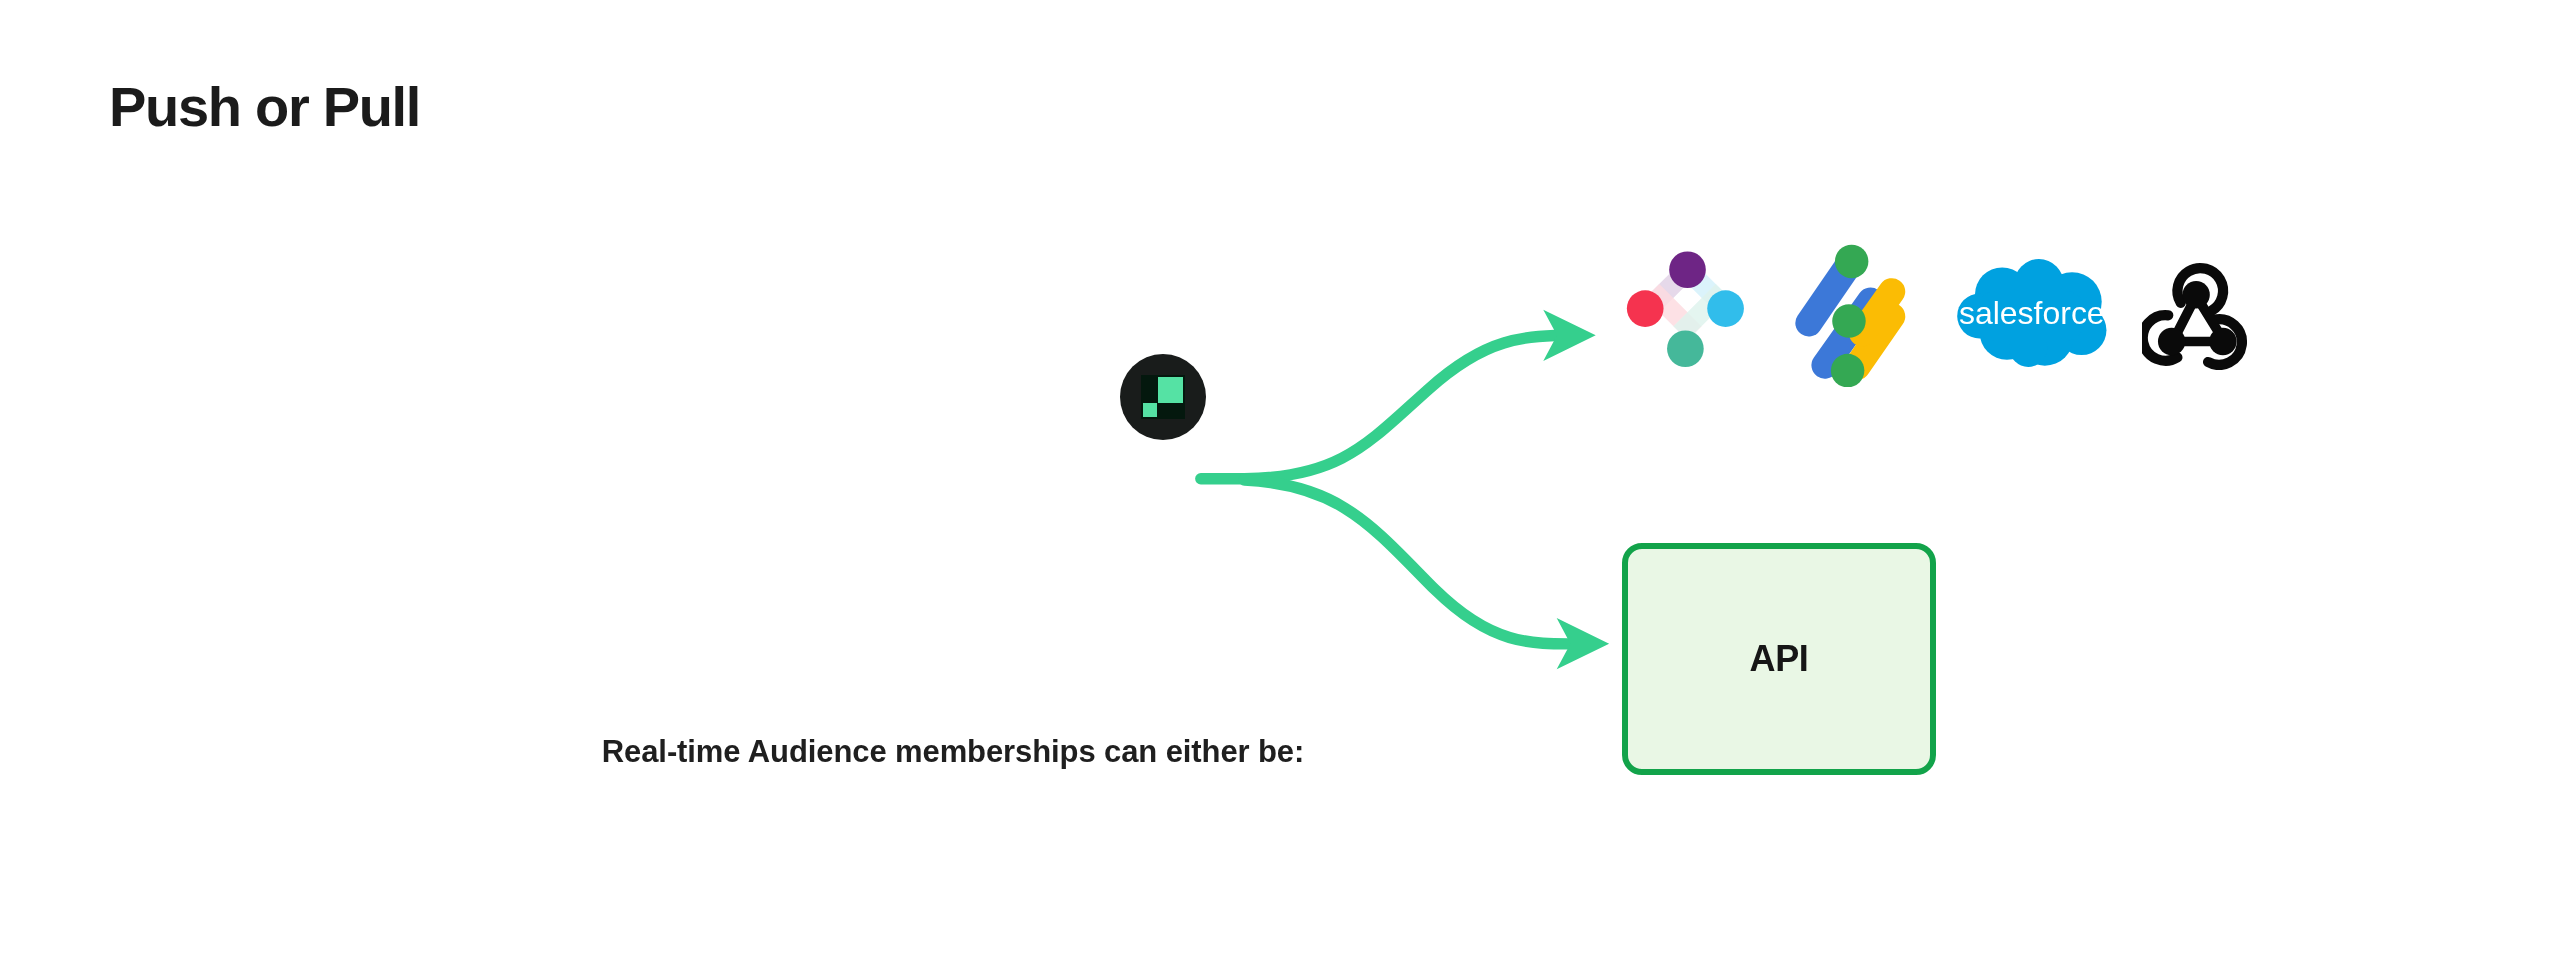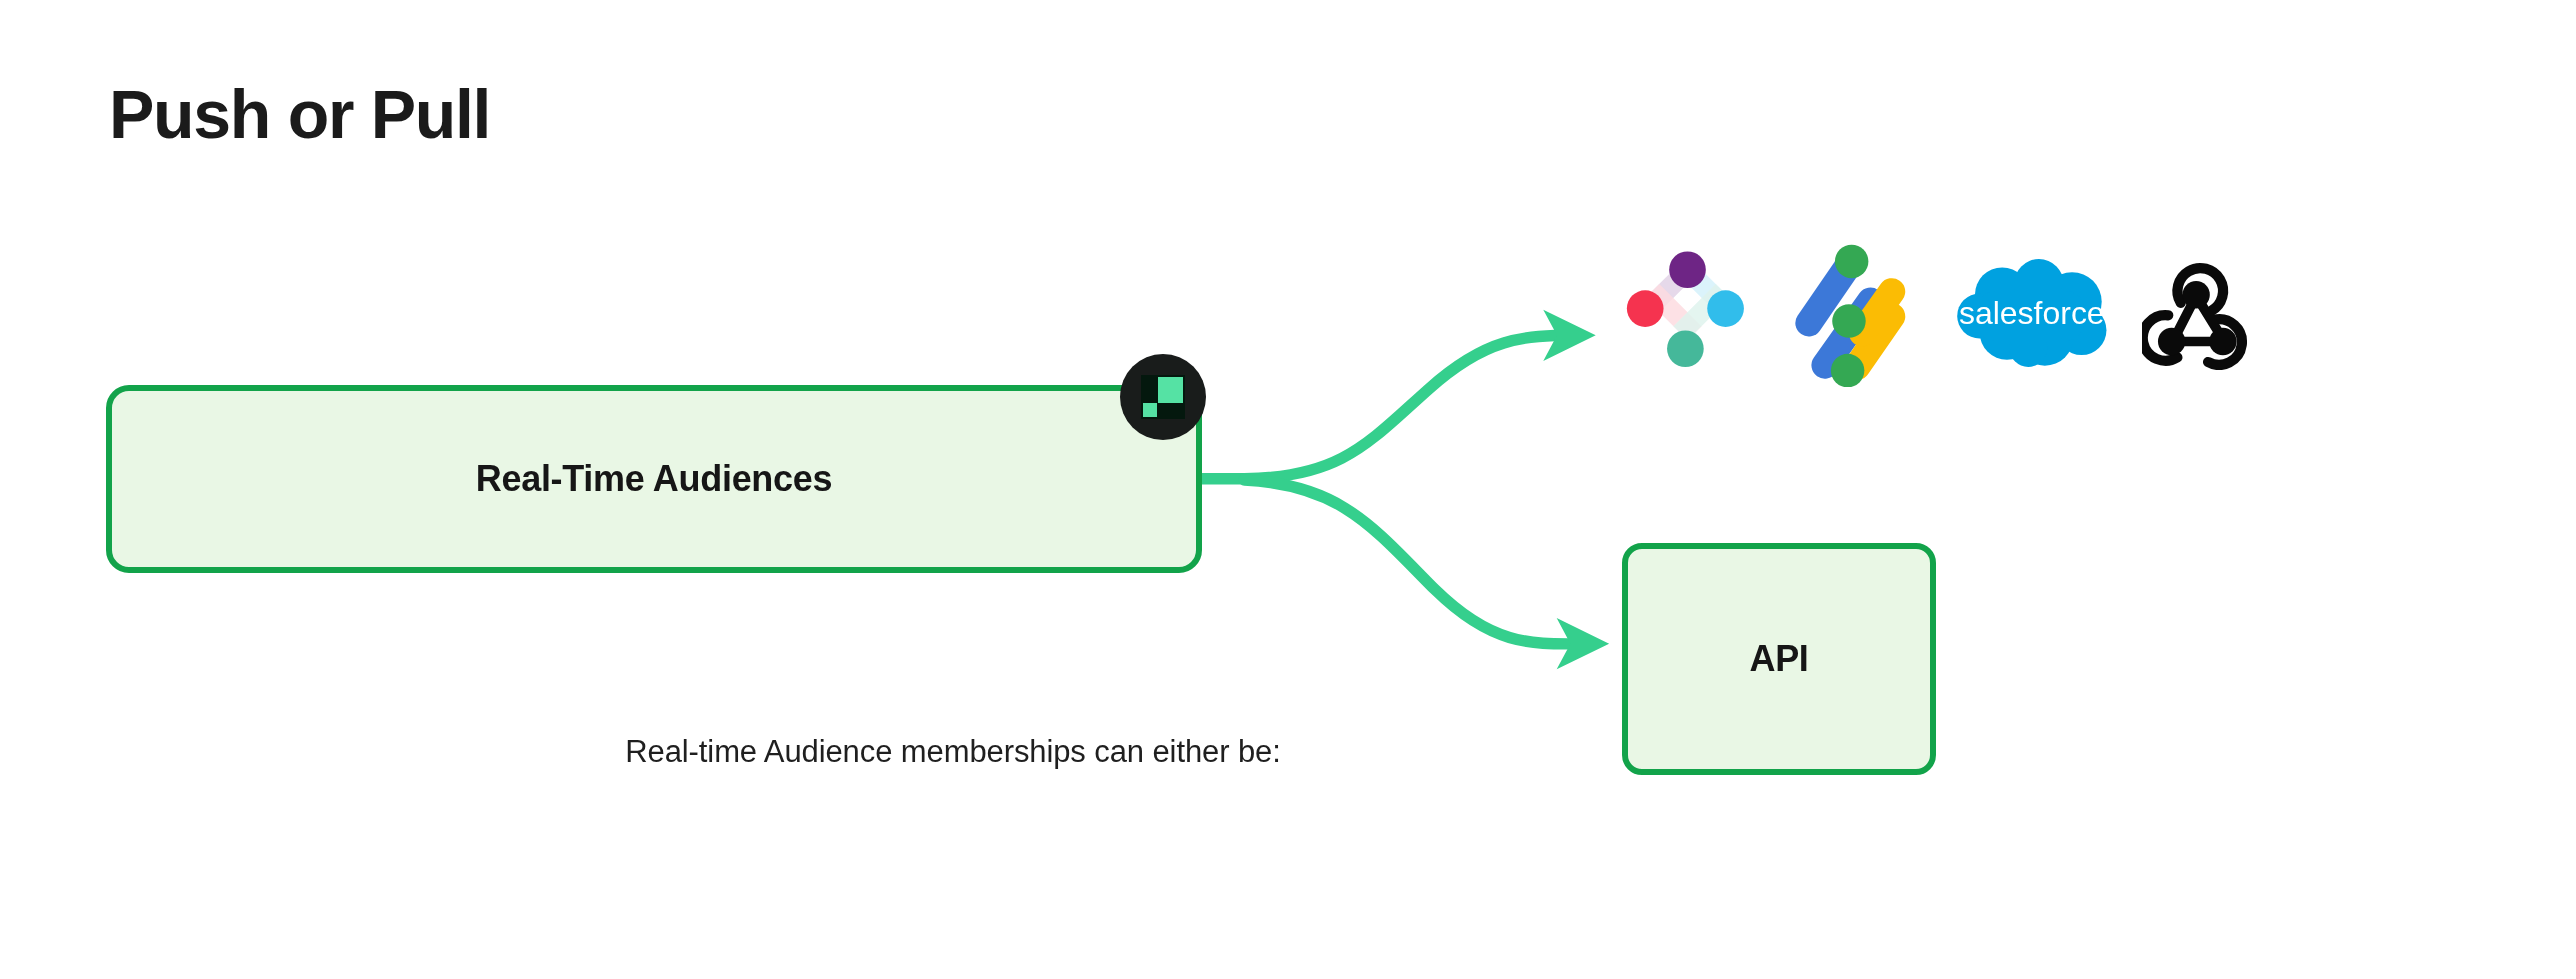--- a/index.html
+++ b/index.html
@@ -20,21 +20,21 @@
     position: absolute;
     inset: 0;
     background: #ffffff;
   }
 
   
   #slide-title {
     position: absolute;
     left: 109px;
     top: 75px;
-    font-size: 68px;
+    font-size: 56px;
     font-weight: 800;
     letter-spacing: -1.3px;
     color: #1b1b1b;
     line-height: 1.15;
     white-space: nowrap;
   }
 
   
   #arrow-layer {
     position: absolute;
@@ -141,21 +141,21 @@
     position: absolute;
     left: 443px;
     top: 731px;
     width: 1020px;
     text-align: center;
     color: #1f1f1f;
   }
   #caption .cap-line {
     font-size: 31px;
     line-height: 1.36;
-    font-weight: 400;
+    font-weight: 700;
     letter-spacing: -0.1px;
     white-space: nowrap;
   }
   #caption .cap-list {
     list-style: none;
     margin: 0;
     padding: 0;
     display: inline-block;
     text-align: left;
   }
@@ -181,23 +181,20 @@
       </marker>
     </defs>
 
     <path d="M1790,714 L1860,714" fill="none" stroke="#35cf8d" stroke-width="17" stroke-linecap="round"></path>
 
     <path d="M1855,714 C2000,712 2040,660 2130,580 C2215,504 2270,500 2350,500" fill="none" stroke="#35cf8d" stroke-width="17" stroke-linecap="round" marker-end="url(#ah)"></path>
 
     <path d="M1855,716 C2000,722 2050,790 2140,880 C2230,968 2290,960 2370,960" fill="none" stroke="#35cf8d" stroke-width="17" stroke-linecap="round" marker-end="url(#ah)"></path>
   </svg>
 
-  <div class="flow-box" id="box-audiences">
-    <span class="flow-label">Real-Time Audiences</span>
-  </div>
 
   <div id="ht-badge">
     <span class="ht-mark">
       <span class="ht-sq-lg"></span>
       <span class="ht-sq-sm"></span>
     </span>
   </div>
 
   <div class="flow-box" id="box-api">
     <span class="flow-label">API</span>

